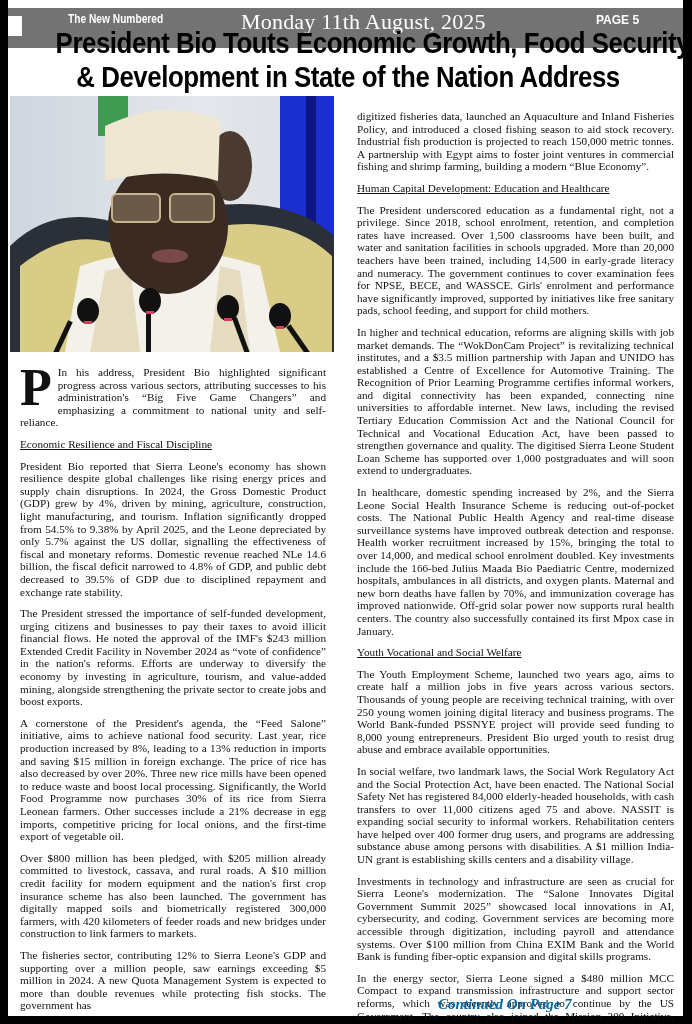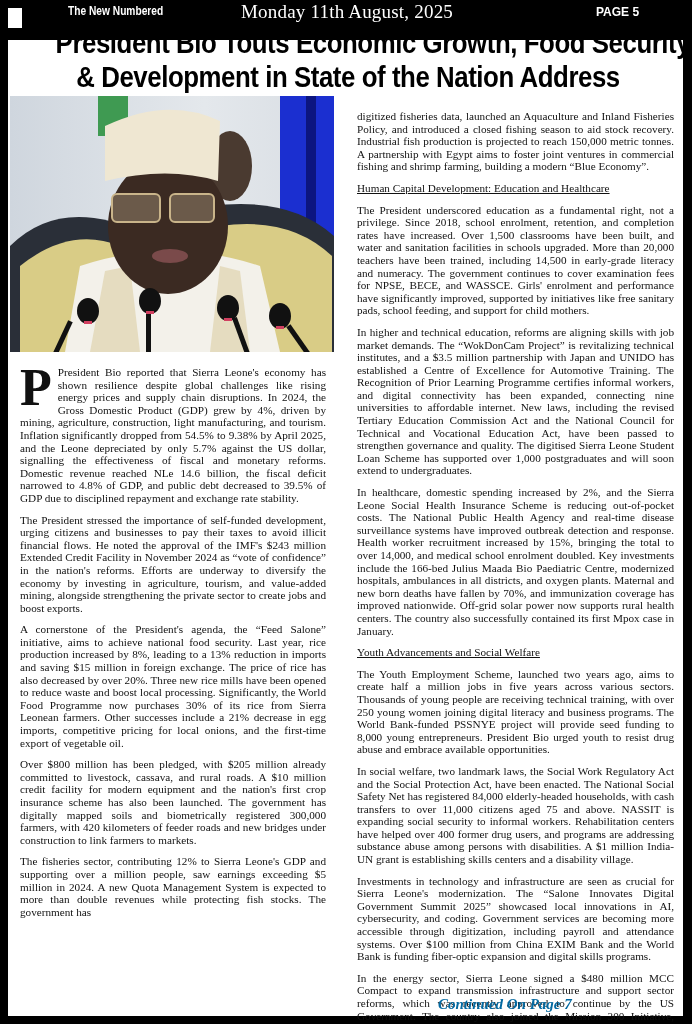--- a/index.html
+++ b/index.html
@@ -1,21 +1,21 @@
 <!DOCTYPE html>
 <html><head>
 <meta charset="utf-8">
 <style>
   html, body { margin:0; padding:0; }
   body { width:692px; height:1024px; background:#000; overflow:hidden; position:relative; font-family:"Liberation Serif", serif; }
   .page { position:absolute; left:8px; top:0; width:680px; height:1016px; background:#fff; }
-  .topbar { position:absolute; left:0; top:0; width:680px; height:40px; background:#000000; }
+  .topbar { position:absolute; left:0; top:8px; width:680px; height:40px; background:#737373; }
   .topbar .notch { position:absolute; left:0; top:8px; width:14px; height:20px; background:#fff; }
   .topbar .pub { position:absolute; left:60px; top:4px; color:#fff; font-family:"Liberation Sans", sans-serif; font-weight:bold; font-size:12px; transform:scaleX(0.85); transform-origin:left; }
-  .topbar .date { position:absolute; left:233px; top:1px; color:#fff; font-family:"Liberation Serif", serif; font-size:19px; letter-spacing:0.2px; }
+  .topbar .date { position:absolute; left:233px; top:1px; color:#fff; font-family:"Liberation Serif", serif; font-size:22px; letter-spacing:0.2px; }
   .topbar .pg { position:absolute; left:574px; top:5px; color:#fff; font-family:"Liberation Sans", sans-serif; font-weight:bold; font-size:12px;padding-left:14px; }
   .right-edge { position:absolute; right:0; top:0; width:5px; height:1016px; background:#000; }
   .headline { position:absolute; left:0; top:26px; width:680px; text-align:center; font-family:"Liberation Sans", sans-serif; font-weight:bold; color:#000; font-size:30px; line-height:34px; letter-spacing:-0.5px; transform:scaleX(0.86); transform-origin:center top; white-space:nowrap; }
   .headline .l1 { display:block; }
   .headline .l2 { display:block; }
   .photo { position:absolute; left:2px; top:96px; width:324px; height:256px; overflow:hidden; background:#dfe3e8; }
   .col { position:absolute; font-size:11.2px; line-height:12.6px; color:#111; text-align:justify; }
   .col p { margin:9px; }
   .col .sub { text-align:left;text-decoration:underline; }
   .colL { left:3px; top:357px; width:324px; }
@@ -82,36 +82,38 @@
         <rect x="266" y="230" width="8" height="3"></rect>
       </g>
     </svg>
   </div>
 
   <div class="col colL">
     <p>
       <span class="dropcap">P</span>
     </p>
     <div id="left-paras">
+        <p>In his address, President Bio highlighted significant progress across various sectors, attributing successes to his administration's “Big Five Game Changers” and emphasizing a commitment to national unity and self-reliance.</p>
+        <p class="sub">Economic Resilience and Fiscal Discipline</p>
         <p>President Bio reported that Sierra Leone's economy has shown resilience despite global challenges like rising energy prices and supply chain disruptions. In 2024, the Gross Domestic Product (GDP) grew by 4%, driven by mining, agriculture, construction, light manufacturing, and tourism. Inflation significantly dropped from 54.5% to 9.38% by April 2025, and the Leone depreciated by only 5.7% against the US dollar, signalling the effectiveness of fiscal and monetary reforms. Domestic revenue reached NLe 14.6 billion, the fiscal deficit narrowed to 4.8% of GDP, and public debt decreased to 39.5% of GDP due to disciplined repayment and exchange rate stability.</p>
         <p>The President stressed the importance of self-funded development, urging citizens and businesses to pay their taxes to avoid illicit financial flows. He noted the approval of the IMF's $243 million Extended Credit Facility in November 2024 as “vote of confidence” in the nation's reforms. Efforts are underway to diversify the economy by investing in agriculture, tourism, and value-added mining, alongside strengthening the private sector to create jobs and boost exports.</p>
         <p>A cornerstone of the President's agenda, the “Feed Salone” initiative, aims to achieve national food security. Last year, rice production increased by 8%, leading to a 13% reduction in imports and saving $15 million in foreign exchange. The price of rice has also decreased by over 20%. Three new rice mills have been opened to reduce waste and boost local processing. Significantly, the World Food Programme now purchases 30% of its rice from Sierra Leonean farmers. Other successes include a 21% decrease in egg imports, competitive pricing for local onions, and the first-time export of vegetable oil.</p>
         <p>Over $800 million has been pledged, with $205 million already committed to livestock, cassava, and rural roads. A $10 million credit facility for modern equipment and the nation's first crop insurance scheme has also been launched. The government has digitally mapped soils and biometrically registered 300,000 farmers, with 420 kilometers of feeder roads and new bridges under construction to link farmers to markets.</p>
         <p>The fisheries sector, contributing 12% to Sierra Leone's GDP and supporting over a million people, saw earnings exceeding $5 million in 2024. A new Quota Management System is expected to more than double revenues while protecting fish stocks. The government has</p>
       </div>
   </div>
 
   <div class="col colR">
     <div id="right-paras">
         <p>digitized fisheries data, launched an Aquaculture and Inland Fisheries Policy, and introduced a closed fishing season to aid stock recovery. Industrial fish production is projected to reach 150,000 metric tonnes. A partnership with Egypt aims to foster joint ventures in commercial fishing and shrimp farming, building a modern “Blue Economy”.</p>
         <p class="sub">Human Capital Development: Education and Healthcare</p>
         <p>The President underscored education as a fundamental right, not a privilege. Since 2018, school enrolment, retention, and completion rates have increased. Over 1,500 classrooms have been built, and water and sanitation facilities in schools upgraded. More than 20,000 teachers have been trained, including 14,500 in early-grade literacy and numeracy. The government continues to cover examination fees for NPSE, BECE, and WASSCE. Girls' enrolment and performance have significantly improved, supported by initiatives like free sanitary pads, school feeding, and support for child mothers.</p>
         <p>In higher and technical education, reforms are aligning skills with job market demands. The “WokDonCam Project” is revitalizing technical institutes, and a $3.5 million partnership with Japan and UNIDO has established a Centre of Excellence for Automotive Training. The Recognition of Prior Learning Programme certifies informal workers, and digital connectivity has been expanded, connecting nine universities to affordable internet. New laws, including the revised Tertiary Education Commission Act and the National Council for Technical and Vocational Education Act, have been passed to strengthen governance and quality. The digitised Sierra Leone Student Loan Scheme has supported over 1,000 postgraduates and will soon extend to undergraduates.</p>
         <p>In healthcare, domestic spending increased by 2%, and the Sierra Leone Social Health Insurance Scheme is reducing out-of-pocket costs. The National Public Health Agency and real-time disease surveillance systems have improved outbreak detection and response. Health worker recruitment increased by 15%, bringing the total to over 14,000, and medical school enrolment doubled. Key investments include the 166-bed Julius Maada Bio Paediatric Centre, modernized hospitals, ambulances in all districts, and oxygen plants. Maternal and new born deaths have fallen by 70%, and immunization coverage has improved nationwide. Off-grid solar power now supports rural health centers. The country also successfully contained its first Mpox case in January.</p>
-        <p class="sub">Youth Advancements and Social Welfare</p>
+        <p class="sub">Youth Vocational and Social Welfare</p>
         <p>The Youth Employment Scheme, launched two years ago, aims to create half a million jobs in five years across various sectors. Thousands of young people are receiving technical training, with over 250 young women joining digital literacy and business programs. The World Bank-funded PSSNYE project will provide seed funding to 8,000 young entrepreneurs. President Bio urged youth to resist drug abuse and embrace available opportunities.</p>
         <p>In social welfare, two landmark laws, the Social Work Regulatory Act and the Social Protection Act, have been enacted. The National Social Safety Net has registered 84,000 elderly-headed households, with cash transfers to over 11,000 citizens aged 75 and above. NASSIT is expanding social security to informal workers. Rehabilitation centers have helped over 400 former drug users, and programs are addressing substance abuse among persons with disabilities. A $1 million India-UN grant is establishing skills centers and a disability village.</p>
         <p>Investments in technology and infrastructure are seen as crucial for Sierra Leone's modernization. The “Salone Innovates Digital Government Summit 2025” showcased local innovations in AI, cybersecurity, and coding. Government services are becoming more accessible through digitization, including payroll and attendance systems. Over $100 million from China EXIM Bank and the World Bank is funding fiber-optic expansion and digital skills programs.</p>
         <p>In the energy sector, Sierra Leone signed a $480 million MCC Compact to expand transmission infrastructure and support sector reforms, which was recently approved to continue by the US Government. The country also joined the Mission 300 Initiative, aiming to raise renewable energy to 52% by 2030 with a target of $2.4 billion in investment. Projects underway include the 108.5 MW NANT gas-to-energy plant, a Floating</p>
       </div>
   </div>
 
   <div class="cont">Continued On Page 7</div>
 
   <div class="right-edge"></div>

